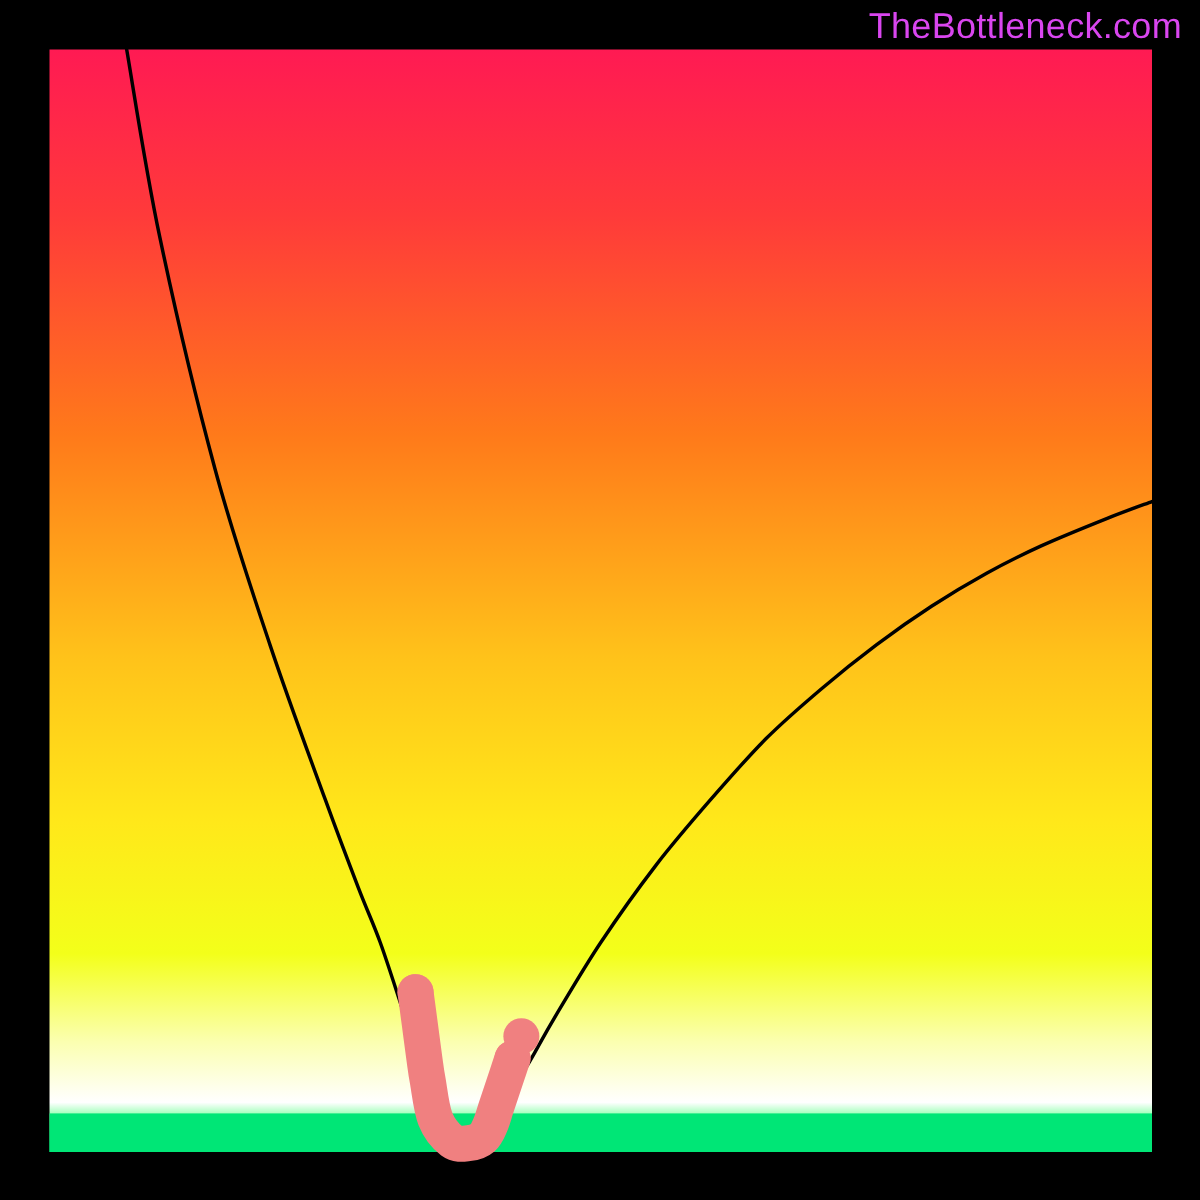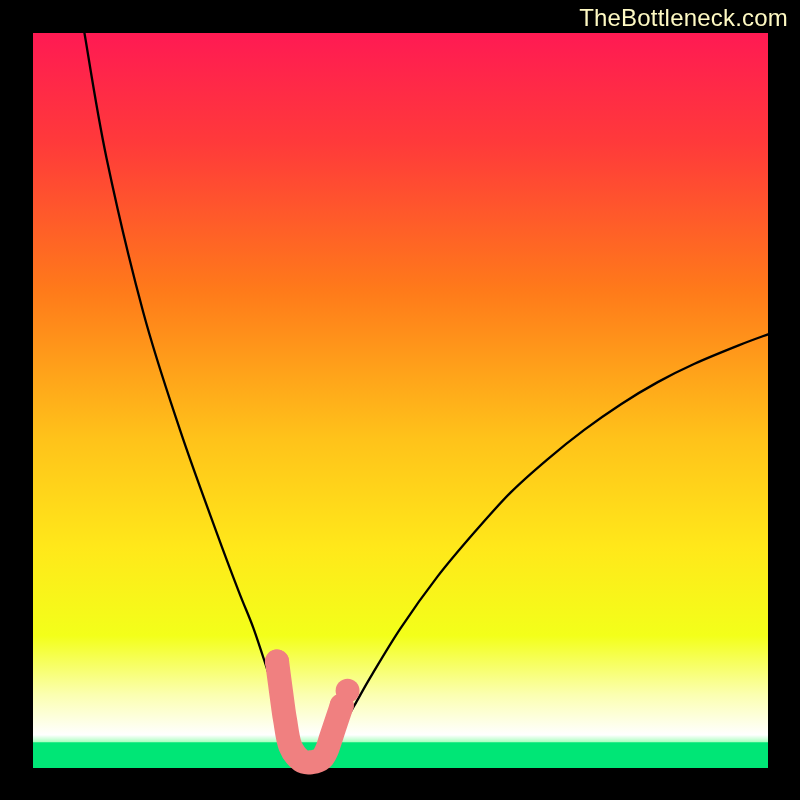--- a/index.html
+++ b/index.html
@@ -14,21 +14,21 @@
   .frame {
     position: relative;
     width: 800px;
     height: 800px;
     background: #000;
   }
   .watermark {
     position: absolute;
     top: 4px;
     right: 12px;
-    color: #fef9c3;
+    color: #d946ef;
     font-size: 24px;
     font-weight: 400;
     letter-spacing: 0.2px;
     z-index: 50;
   }
   svg {
     display: block;
   }
 </style>
 </head>

